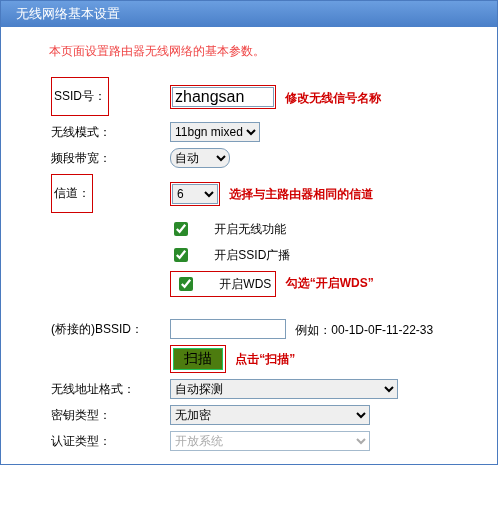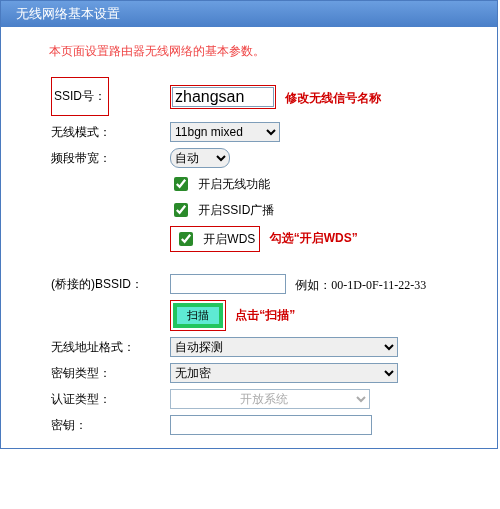--- a/index.html
+++ b/index.html
@@ -70,33 +70,32 @@
     background: #fff;
   }
   .chk {
     accent-color: #2a8a2a;
     width: 14px;
     height: 14px;
     vertical-align: middle;
   }
   .chk-label {
     vertical-align: middle;
-    margin-left: 4px;
+    margin-left: 20px;
   }
   .btn {
-    font-size: 11px;
+    font-size: 14px;
     padding: 1px 10px;
-    border: 4px solid #22c55e;
-    background: #5eead4;
+    border: 1px solid #22c55e;
+    background: #4d7c0f;
     cursor: pointer;
   }
   .example {
     color: #000;
     margin-left: 6px;
-    font-family: Liberation Serif, serif;
   }
 </style>
 </head>
 <body>
 
 <div class="window">
   <div class="titlebar">
     <span>无线网络基本设置</span>
   </div>
   <div class="content">
@@ -113,35 +112,48 @@
           <span class="redbox" style="padding:1px;">
             <input type="text" style="width: 96px;" value="zhangsan">
           </span>
           <span class="annot">修改无线信号名称</span>
         </td>
       </tr>
 
       <tr>
         <td class="label">无线模式：</td>
         <td class="field">
-          <select style="width:110px;">
+          <select style="width:90px;">
             <option selected="">11bgn mixed</option>
           </select>
         </td>
       </tr>
 
       <tr>
         <td class="label">频段带宽：</td>
         <td class="field">
           <select style="width:60px;border-radius:9px;">
             <option selected="">自动</option>
           </select>
         </td>
       </tr>
 
+      <tr>
+        <td class="label">
+          <span class="redbox">信道：</span>
+        </td>
+        <td class="field">
+          <span class="redbox" style="padding:1px;">
+            <select style="width:46px;">
+              <option selected="">6</option>
+            </select>
+          </span>
+          <span class="annot">选择与主路由器相同的信道</span>
+        </td>
+      </tr>
 
       <tr>
         <td></td>
         <td class="field">
           <input type="checkbox" class="chk" checked="" style="">
           <span class="chk-label">开启无线功能</span>
         </td>
       </tr>
       <tr>
         <td></td>
@@ -189,39 +201,33 @@
         <td class="field">
           <select style="width:228px;">
             <option selected="">自动探测</option>
           </select>
         </td>
       </tr>
 
       <tr>
         <td class="label">密钥类型：</td>
         <td class="field">
-          <select style="width:228px;">
+          <select style="width:200px;">
             <option selected="">无加密</option>
           </select>
         </td>
       </tr>
 
 
       <tr>
         <td class="label">认证类型：</td>
         <td class="field">
-          <select style="width:200px;text-align:center;" disabled="">
+          <select style="width:200px;" disabled="">
             <option selected="">开放系统</option>
           </select>
         </td>
       </tr>
 
-      <tr>
-        <td class="label">密钥：</td>
-        <td class="field">
-          <input type="text" style="width: 196px;" disabled="" value="">
-        </td>
-      </tr>
     </tbody>
       </table>
   </div>
 
 </div>
 
 </body></html>

